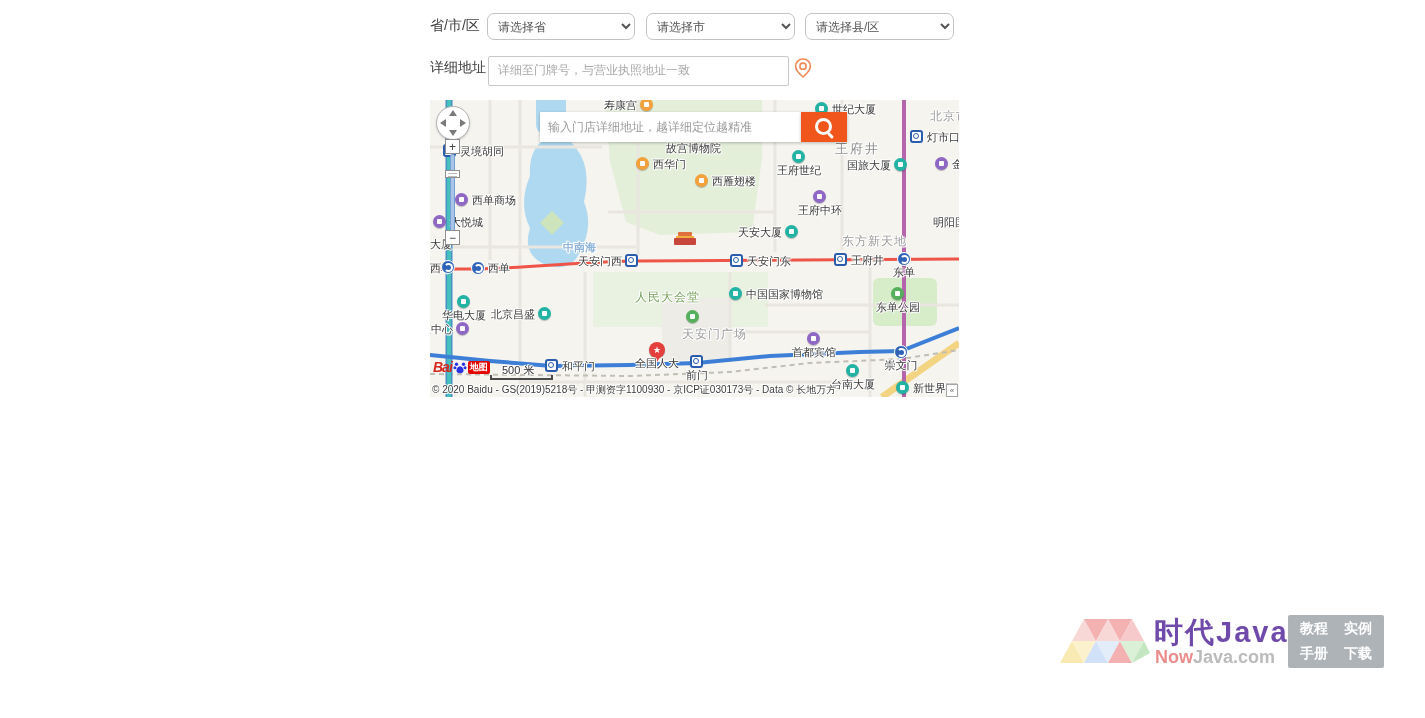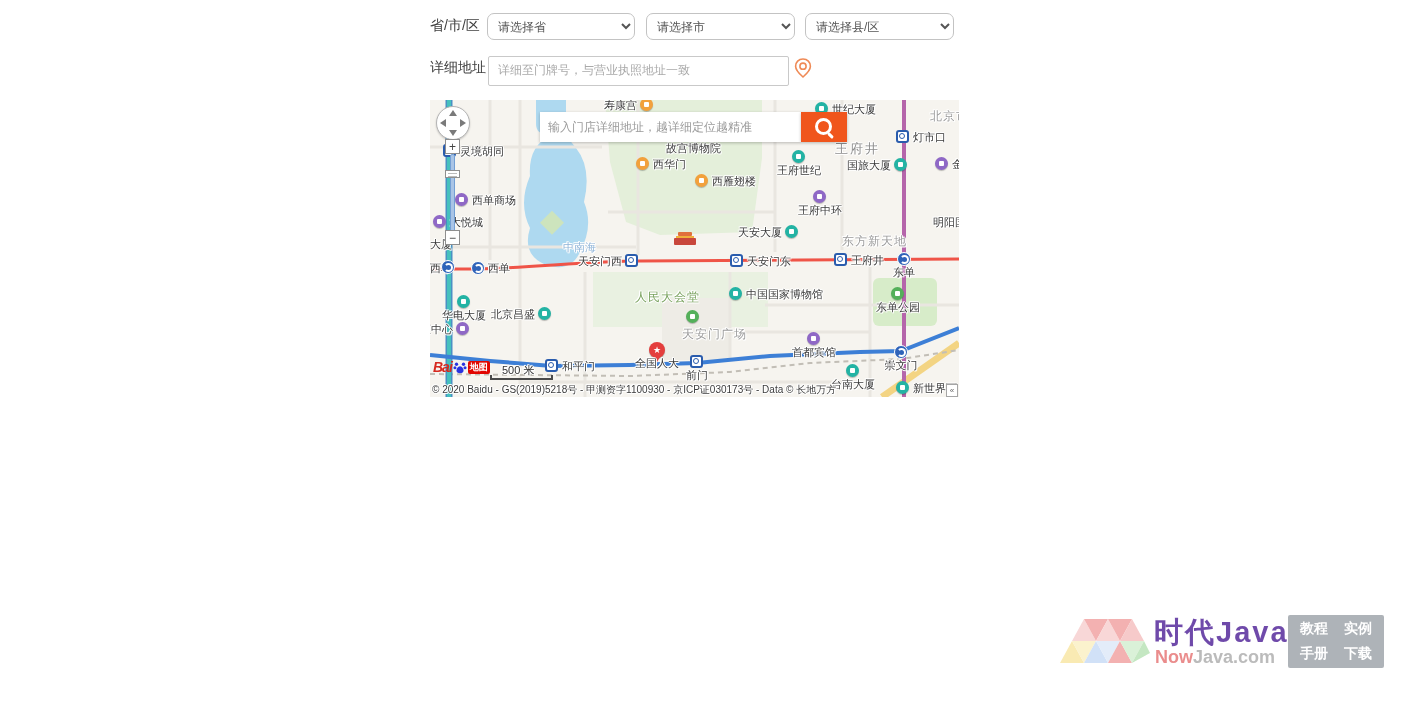--- a/index.html
+++ b/index.html
@@ -160,21 +160,21 @@
     <div id="marker-layer">
         <div class="mk" style="left: 217px; top: 5px;">
           <span class="icon-poi c-orange"></span>
           <span class="lbl left">寿康宫</span>
         </div>
         <div class="mk" style="left: 392px; top: 9px;">
           <span class="icon-poi c-teal"></span>
           <span class="lbl right">世纪大厦</span>
         </div>
         <div class="mk mk-text t-area" style="left: 500px; top: 8px;">北京市</div>
-        <div class="mk" style="left: 473px; top: 37px;">
+        <div class="mk" style="left: 487px; top: 37px;">
           <span class="icon-metro"></span>
           <span class="lbl right">灯市口</span>
         </div>
         <div class="mk mk-text t-dark" style="left: 236px; top: 41px;">故宫博物院</div>
         <div class="mk mk-text t-area-lg" style="left: 405px; top: 40px;">王府井</div>
         <div class="mk" style="left: 20px; top: 51px;">
           <span class="icon-metro"></span>
           <span class="lbl right">灵境胡同</span>
         </div>
         <div class="mk" style="left: 369px; top: 57px;">
@@ -209,21 +209,21 @@
         <div class="mk" style="left: 10px; top: 122px;">
           <span class="icon-poi c-purple"></span>
           <span class="lbl right">大悦城</span>
         </div>
         <div class="mk" style="left: 362px; top: 132px;">
           <span class="icon-poi c-teal"></span>
           <span class="lbl left">天安大厦</span>
         </div>
         <div class="mk mk-text t-area" style="left: 412px; top: 133px;">东方新天地</div>
         <div class="mk mk-text t-dark" style="left: 0px; top: 137px;">大厦</div>
-        <div class="mk mk-text t-water" style="left: 133px; top: 140px;">中南海</div>
+        <div class="mk mk-text t-water" style="left: 133px; top: 140px; font-weight: bold;">中南海</div>
         <div class="mk" style="left: 255px; top: 141px;">
           <span class="icon-landmark">
             <span class="roof"></span>
             <span class="mid"></span>
             <span class="base"></span>
           </span>
         </div>
         <div class="mk" style="left: 202px; top: 161px;">
           <span class="icon-metro"></span>
           <span class="lbl left">天安门西</span>

